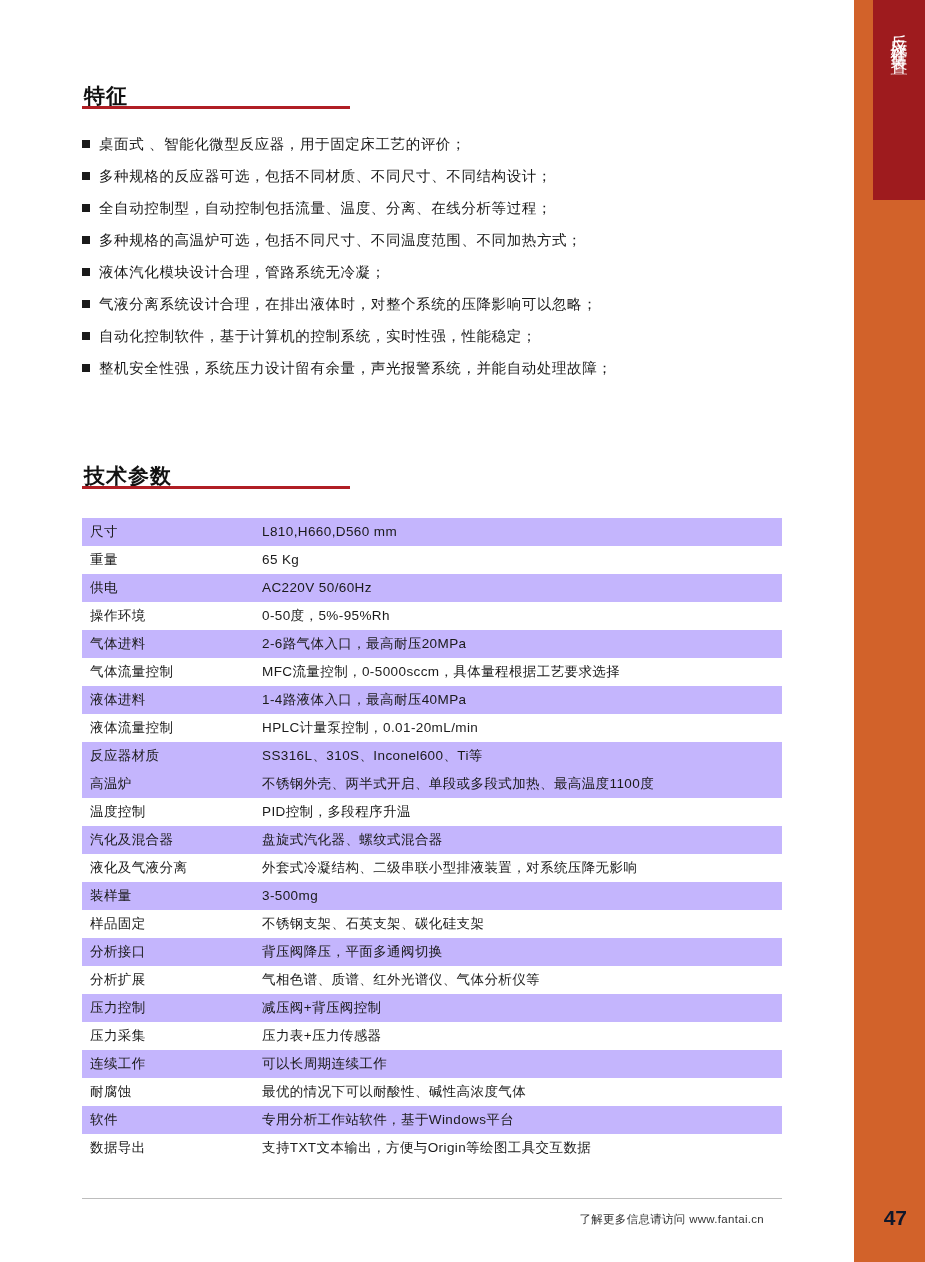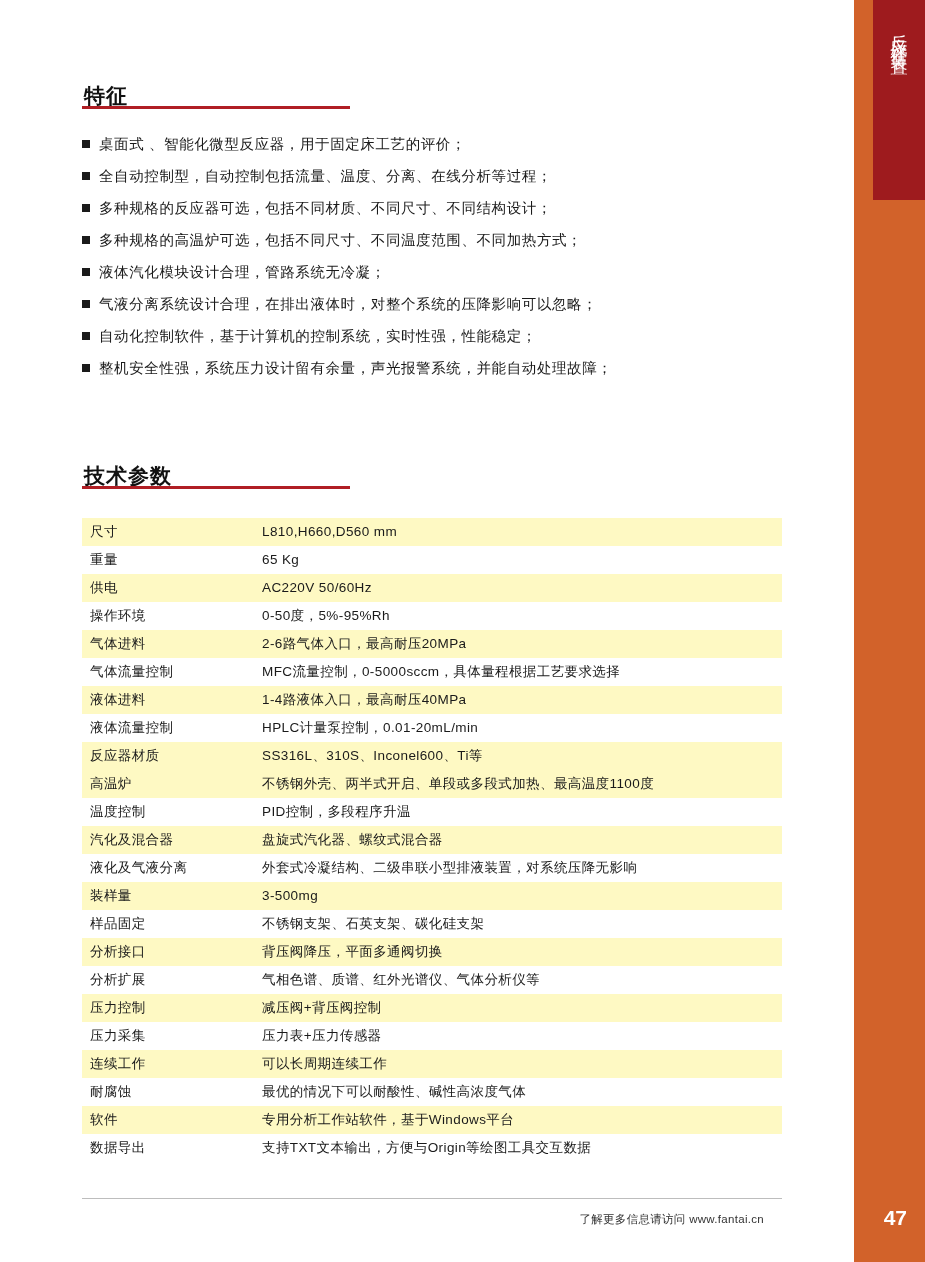--- a/index.html
+++ b/index.html
@@ -44,21 +44,21 @@
     writing-mode: vertical-rl;
     color: #fff;
     font-size: 17px;
     letter-spacing: 5px;
     font-weight: normal;
   }
   .page-number {
     position: absolute;
     right: 18px;
     bottom: 32px;
-    color: #ffffff;
+    color: #0f172a;
     font-size: 21px;
     font-weight: bold;
   }
 
   
   .content {
     position: absolute;
     left: 0;
     top: 0;
     width: 854px;
@@ -120,21 +120,21 @@
     border-collapse: collapse;
   }
   .spec-table tr td {
     font-size: 13.5px;
     color: #1a1a1a;
     padding: 6px 0 6px 6px;
     letter-spacing: 0.4px;
     line-height: 16px;
   }
   .spec-table tr.alt td {
-    background: #fef9c3;
+    background: #c4b5fd;
   }
   .spec-table td.k {
     width: 168px;
     padding-left: 8px;
   }
   .spec-table td.v {
     padding-left: 4px;
   }
 
   
@@ -161,24 +161,24 @@
 <div class="content">
 
   <h1 class="section-title" id="features-title">特征</h1>
   <div class="title-rule" id="features-rule"></div>
 
   <ul class="feature-list">
     <li class="feature-item">
       <span class="bullet"></span><span>桌面式 、智能化微型反应器，用于固定床工艺的评价；</span>
     </li>
     <li class="feature-item">
+      <span class="bullet"></span><span>多种规格的反应器可选，包括不同材质、不同尺寸、不同结构设计；</span>
+    </li>
+    <li class="feature-item">
       <span class="bullet"></span><span>全自动控制型，自动控制包括流量、温度、分离、在线分析等过程；</span>
-    </li>
-    <li class="feature-item">
-      <span class="bullet"></span><span>多种规格的反应器可选，包括不同材质、不同尺寸、不同结构设计；</span>
     </li>
     <li class="feature-item">
       <span class="bullet"></span><span>多种规格的高温炉可选，包括不同尺寸、不同温度范围、不同加热方式；</span>
     </li>
     <li class="feature-item">
       <span class="bullet"></span><span>液体汽化模块设计合理，管路系统无冷凝；</span>
     </li>
     <li class="feature-item">
       <span class="bullet"></span><span>气液分离系统设计合理，在排出液体时，对整个系统的压降影响可以忽略；</span>
     </li>

